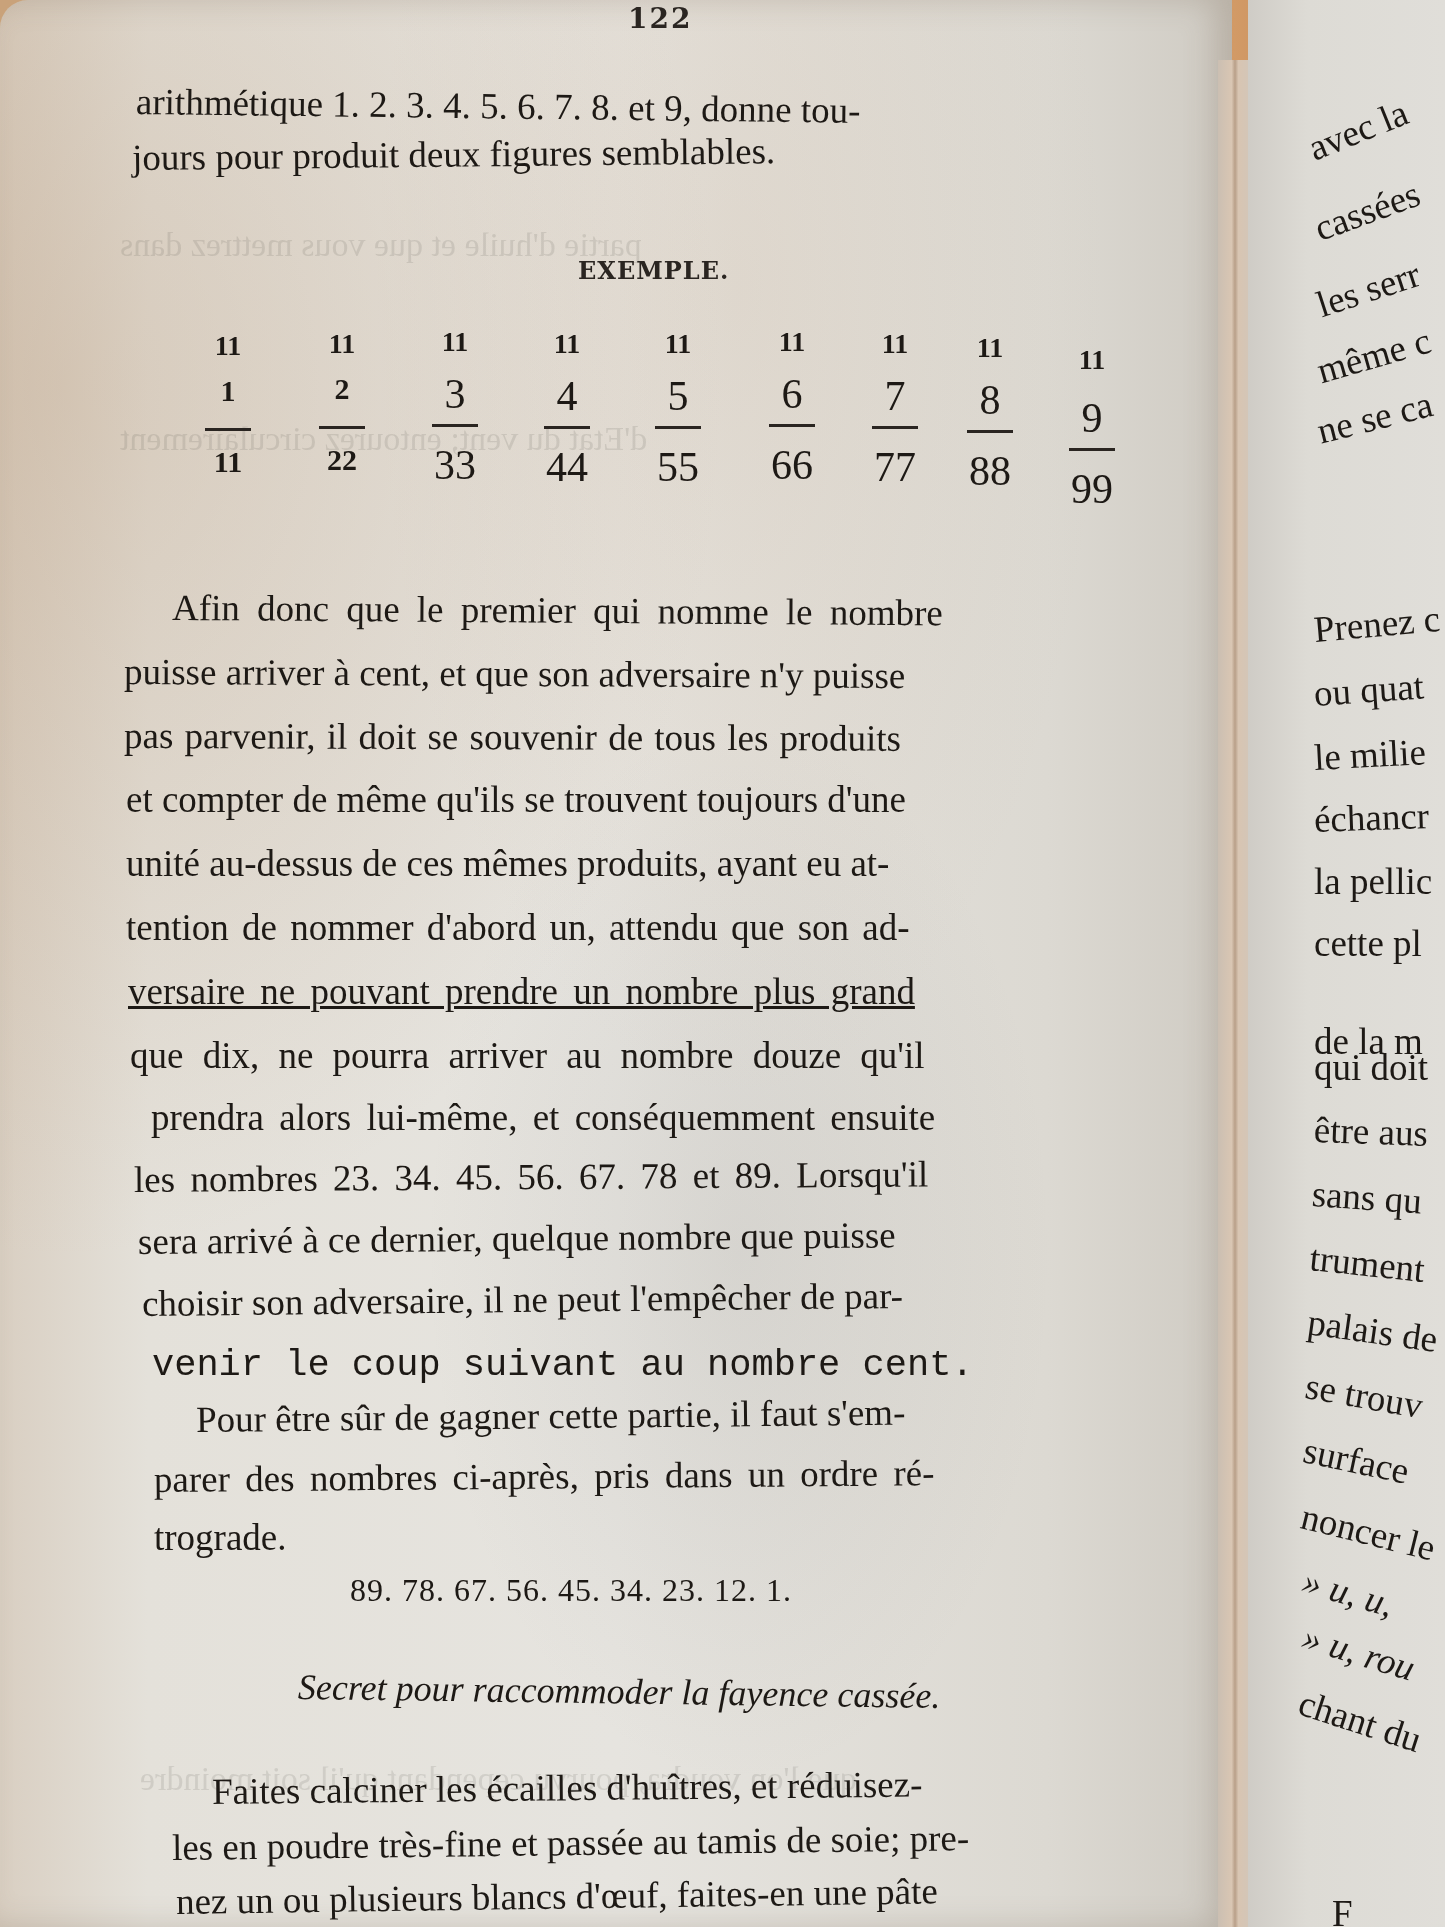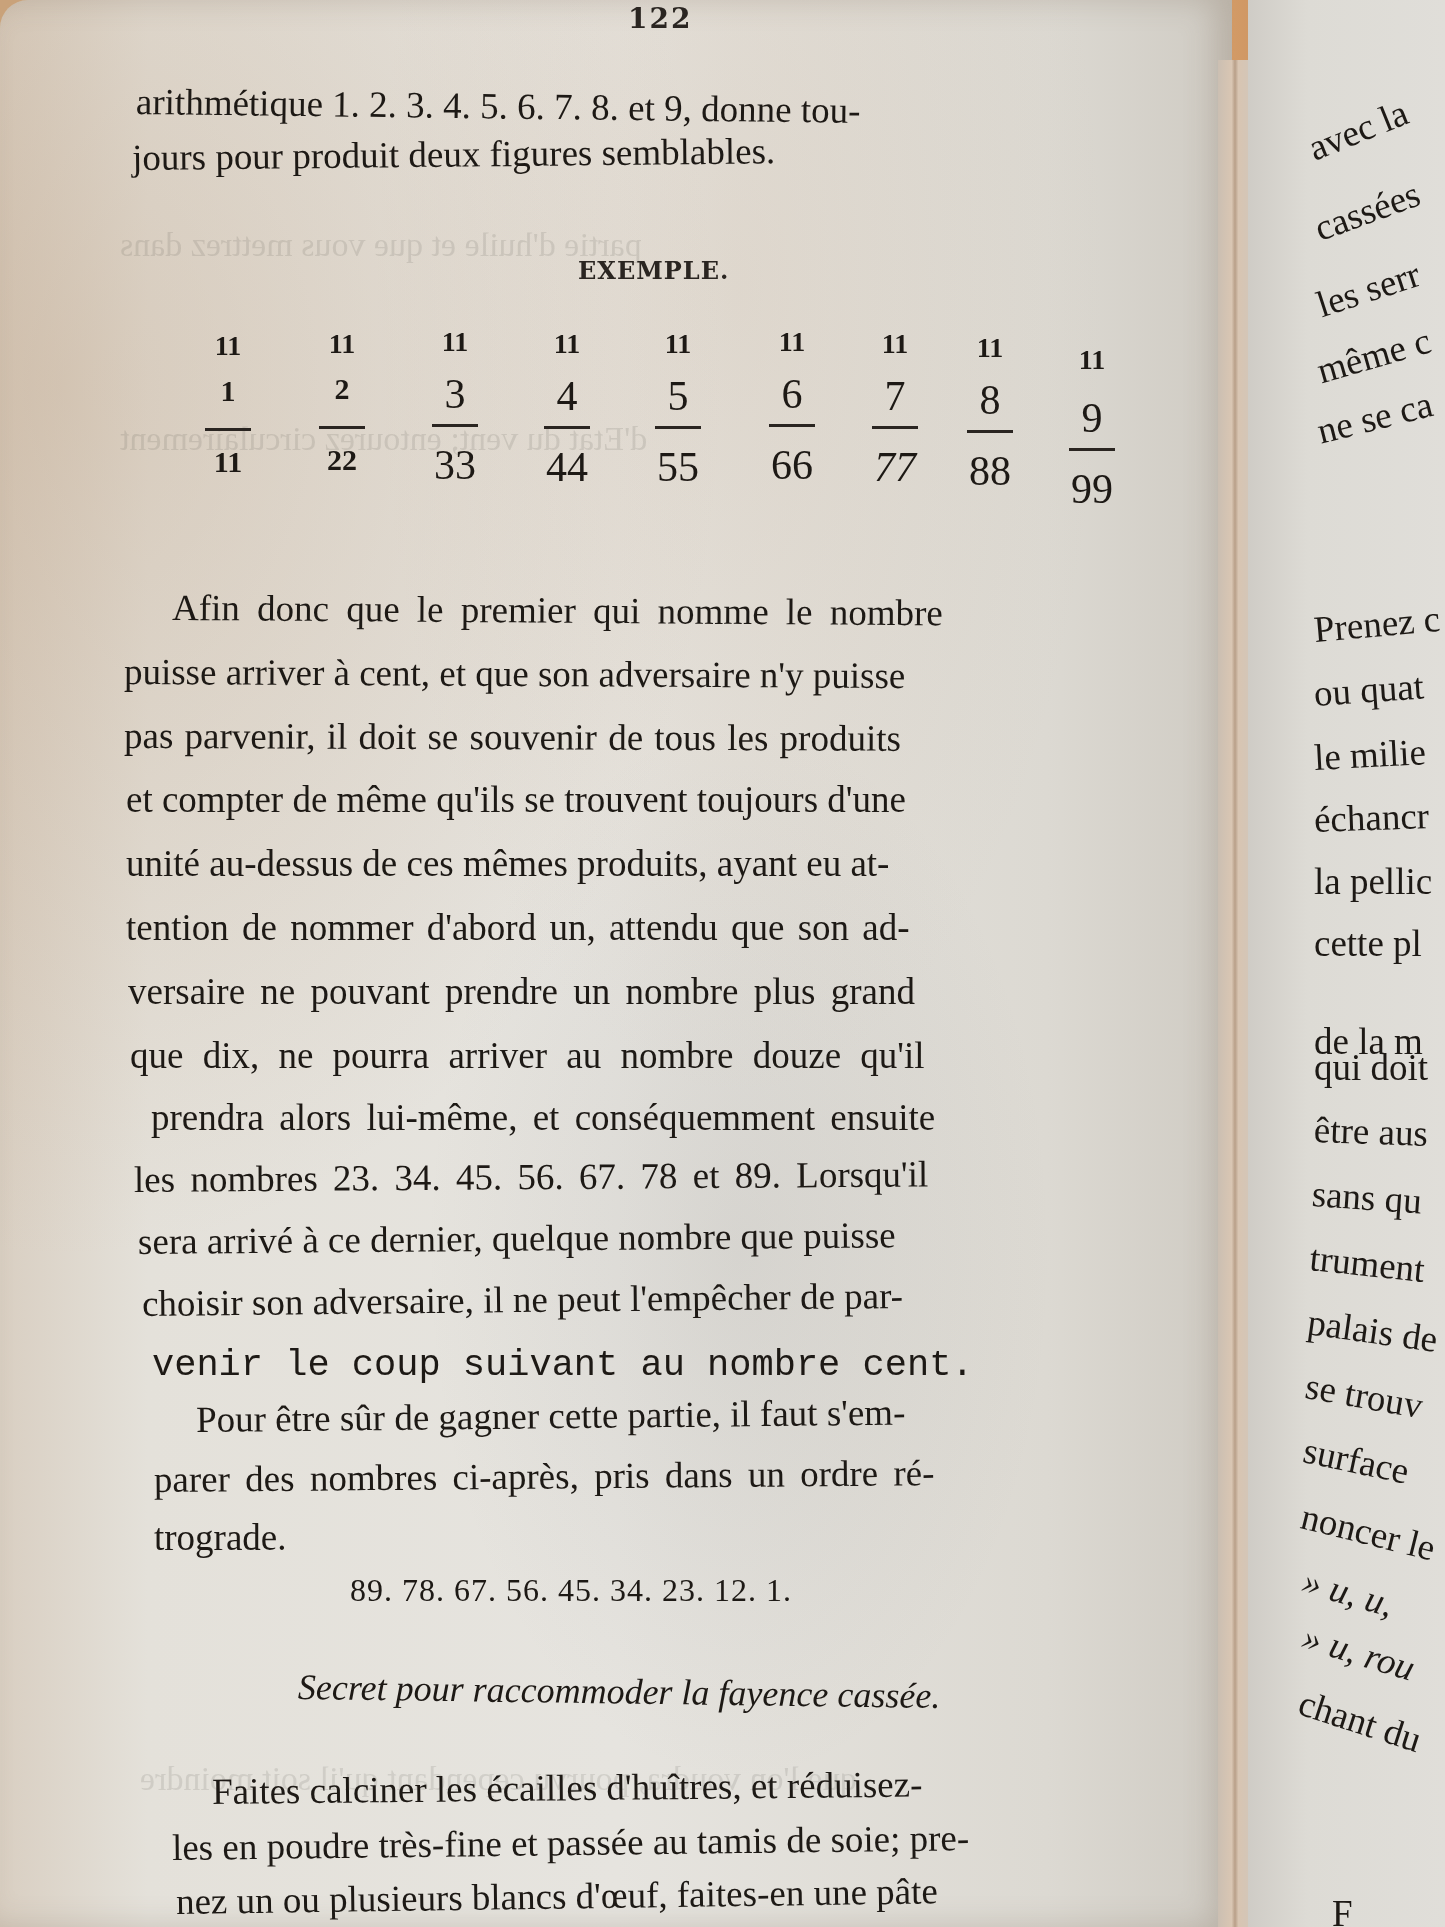--- a/index.html
+++ b/index.html
@@ -147,21 +147,21 @@
       <div class="ex-col" style="left:752px;top:326px;">
         <span class="top">11</span>
         <span class="mid">6</span>
         <span class="bar"></span>
         <span class="res">66</span>
       </div>
       <div class="ex-col" style="left:855px;top:328px;">
         <span class="top">11</span>
         <span class="mid">7</span>
         <span class="bar"></span>
-        <span class="res" style="margin-top:6px;font-style:italic;">77</span>
+        <span class="res" style="margin-top:6px;">77</span>
       </div>
       <div class="ex-col" style="left:950px;top:332px;">
         <span class="top">11</span>
         <span class="mid">8</span>
         <span class="bar"></span>
         <span class="res">88</span>
       </div>
       <div class="ex-col" style="left:1052px;top:344px;">
         <span class="top">11</span>
         <span class="mid" style="margin-top:6px;">9</span>
@@ -170,21 +170,21 @@
       </div>
     </div>
 
     <div>
       <div class="line" style="left:172px;top:586px;transform:rotate(0.4deg);word-spacing:8px;">Afin donc que le premier qui nomme le nombre</div>
       <div class="line" style="left:124px;top:650px;transform:rotate(0.3deg);">puisse arriver à cent, et que son adversaire n'y puisse</div>
       <div class="line" style="left:124px;top:714px;transform:rotate(0.2deg);word-spacing:2px;">pas parvenir, il doit se souvenir de tous les produits</div>
       <div class="line" style="left:126px;top:778px;">et compter de même qu'ils se trouvent toujours d'une</div>
       <div class="line" style="left:126px;top:842px;">unité au-dessus de ces mêmes produits, ayant eu at-</div>
       <div class="line" style="left:126px;top:906px;word-spacing:4px;">tention de nommer d'abord un, attendu que son ad-</div>
-      <div class="line" style="left:128px;top:970px;word-spacing:6px;">versaire ne pouvant prendre un nombre plus grand</div>
+      <div class="line" style="left:128px;top:970px;word-spacing:6px;text-decoration:underline;">versaire ne pouvant prendre un nombre plus grand</div>
       <div class="line" style="left:130px;top:1034px;word-spacing:10px;">que dix, ne pourra arriver au nombre douze qu'il</div>
       <div class="line" style="left:130px;top:1096px;word-spacing:6px;margin-left:21px;">prendra alors lui-même, et conséquemment ensuite</div>
       <div class="line" style="left:134px;top:1158px;transform:rotate(-0.4deg);word-spacing:6px;">les nombres 23. 34. 45. 56. 67. 78 et 89. Lorsqu'il</div>
       <div class="line" style="left:138px;top:1220px;transform:rotate(-0.5deg);">sera arrivé à ce dernier, quelque nombre que puisse</div>
       <div class="line" style="left:142px;top:1282px;transform:rotate(-0.6deg);">choisir son adversaire, il ne peut l'empêcher de par-</div>
       <div class="line" style="left:152px;top:1344px;font-family:Liberation Mono, monospace;">venir le coup suivant au nombre cent.</div>
     </div>
 
     <div>
       <div class="line" style="left:196px;top:1398px;transform:rotate(-0.6deg);">Pour être sûr de gagner cette partie, il faut s'em-</div>

